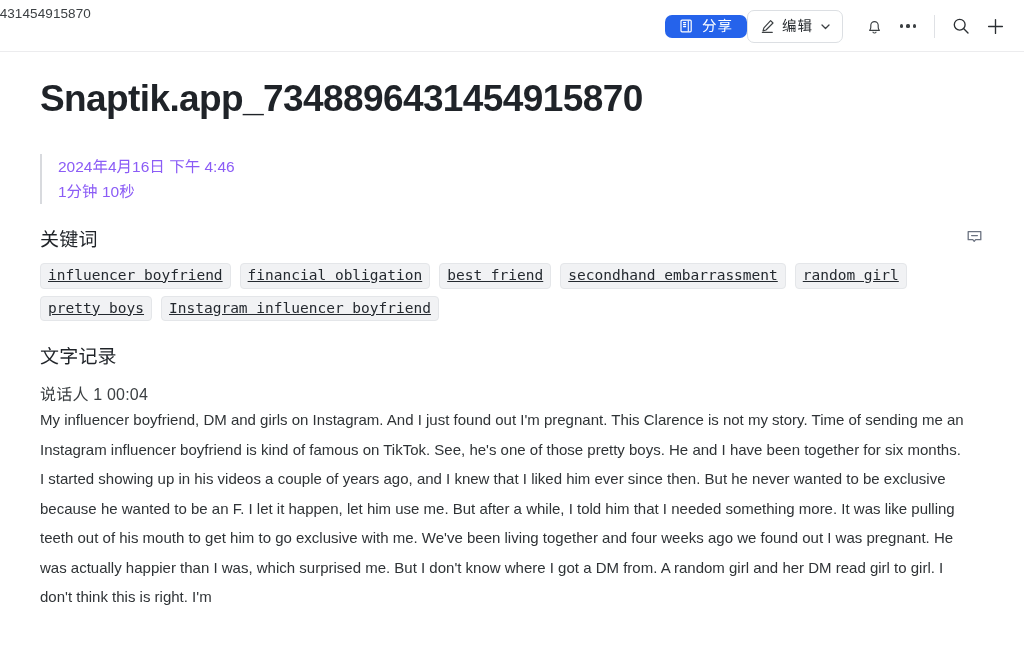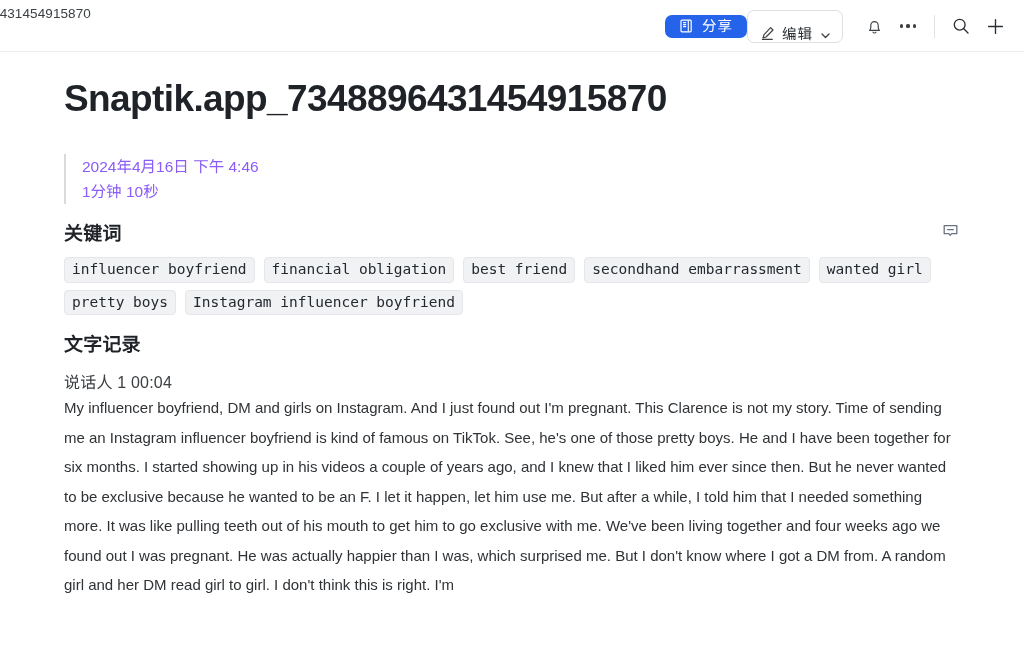--- a/index.html
+++ b/index.html
@@ -58,21 +58,21 @@
     padding: 0 14px;
     font-size: 14.5px;
     font-family: "Liberation Sans", sans-serif;
     cursor: pointer;
   }
   .btn-share .lbl { line-height: 1; letter-spacing: 1px; }
 
   
   .btn-edit {
     display: flex;
-    align-items: flex-end;
+    align-items: center;
     gap: 6px;
     background: #ffffff;
     color: #2b2f33;
     border: 1px solid #dcdfe3;
     border-radius: 7px;
     height: 33px;
     padding: 0 10px 0 11px;
     font-size: 14.5px;
     font-family: "Liberation Sans", sans-serif;
     cursor: pointer;
@@ -106,21 +106,21 @@
   }
   .dots i {
     width: 3.2px; height: 3.2px;
     border-radius: 50%;
     background: #3c4043;
     display: block;
   }
 
   
   .page {
-    padding: 0 64px;
+    padding: 0 40px;
     width: 1024px;
   }
 
   .doc-title {
     font-size: 37px;
     font-weight: 700;
     color: #1f2328;
     letter-spacing: -0.6px;
     margin-top: 26px;
     line-height: 1.15;
@@ -133,23 +133,23 @@
     border-left: 2px solid #d8dade;
     padding-left: 16px;
     color: #8b5cf6;
     font-size: 15.5px;
     line-height: 1.62;
   }
 
   
   .section-head {
     font-size: 19px;
-    font-weight: 700;
+    font-weight: 400;
     color: #1f2328;
-    margin-top: 14px;
+    margin-top: 20px;
     letter-spacing: 0.2px;
     position: relative;
   }
 
   .kw-head-row {
     display: flex;
     align-items: center;
     justify-content: space-between;
   }
 
@@ -164,20 +164,21 @@
   .tag {
     background: #f1f2f4;
     border: 1px solid #e4e6e9;
     border-radius: 4px;
     padding: 2px 7px 3px;
     font-family: "DejaVu Sans Mono", monospace;
     font-size: 14.5px;
     color: #24292f;
     line-height: 1.3;
     white-space: nowrap;
+    text-decoration: underline;
   }
 
   
   .speaker {
     margin-top: 13px;
     font-size: 16px;
     color: #3c4043;
     letter-spacing: 0.2px;
   }
   .transcript {
@@ -281,21 +282,21 @@
         <path d="M6.6 7.6h5.8" stroke="#6b7280" stroke-width="1.3" stroke-linecap="round"></path>
       </svg>
     </span>
   </div>
 
   <div class="keywords">
     <span class="tag">influencer boyfriend</span>
     <span class="tag">financial obligation</span>
     <span class="tag">best friend</span>
     <span class="tag">secondhand embarrassment</span>
-    <span class="tag">wanted girl</span>
+    <span class="tag">random girl</span>
     <span class="tag">pretty boys</span>
     <span class="tag">Instagram influencer boyfriend</span>
   </div>
 
   <div class="section-head">文字记录</div>
 
   <div class="speaker">说话人 1 00:04</div>
 
   <div class="transcript">My influencer boyfriend, DM and girls on Instagram. And I just found out I'm pregnant. This Clarence is not my story. Time of sending me an Instagram influencer boyfriend is kind of famous on TikTok. See, he's one of those pretty boys. He and I have been together for six months. I started showing up in his videos a couple of years ago, and I knew that I liked him ever since then. But he never wanted to be exclusive because he wanted to be an F. I let it happen, let him use me. But after a while, I told him that I needed something more. It was like pulling teeth out of his mouth to get him to go exclusive with me. We've been living together and four weeks ago we found out I was pregnant. He was actually happier than I was, which surprised me. But I don't know where I got a DM from. A random girl and her DM read girl to girl. I don't think this is right. I'm</div>
 

